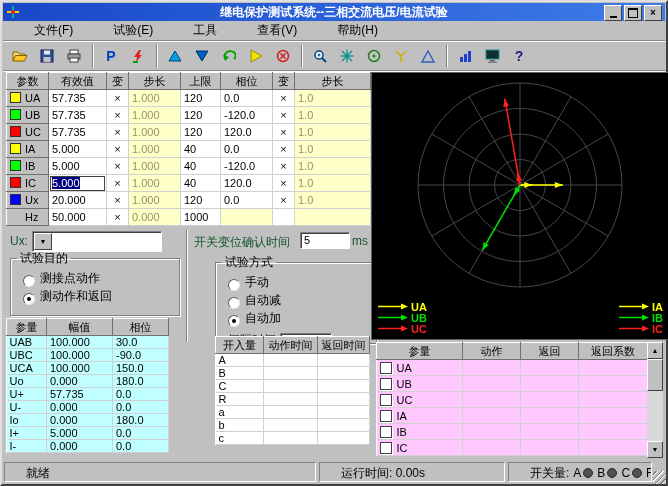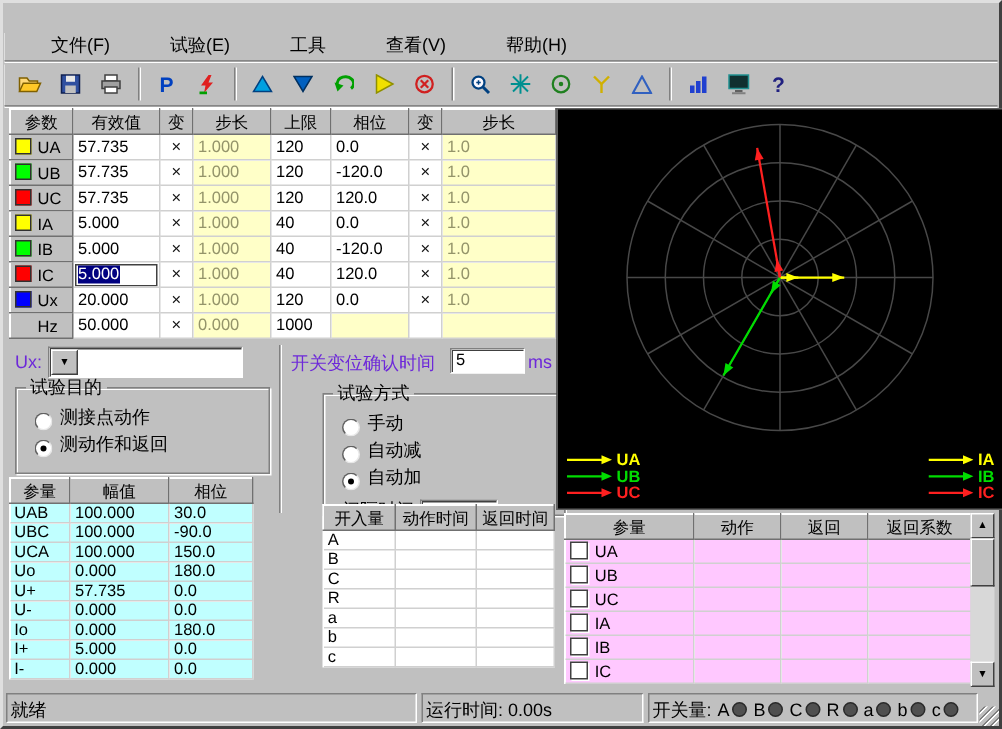--- a/index.html
+++ b/index.html
@@ -34,21 +34,21 @@
   #param-table{position:absolute;left:4px;top:70px;}
   .c-name{background:#c0c0c0;border:1px solid;border-color:#fff #707070 #707070 #fff !important;}
   .swatch{display:inline-block;width:9px;height:9px;border:1px solid #303030;margin-right:4px;vertical-align:-1px;}
   .c-x{text-align:center;color:#101010;}
   .c-step{background:#ffffc8;color:#94946a;}
   .c-val{color:#000;}
   td.editing{padding:0 1px;}
   .editwrap{height:13px;border:1px solid #404040;background:#fff;display:flex;align-items:center;padding:0 1px;}
   .seltext{background:#000080;color:#fff;}
   
-  .lbl{position:absolute;color:#6d28d9;}
+  .lbl{position:absolute;color:#14532d;}
   .combo{position:absolute;left:30px;top:229px;width:128px;height:19px;background:#fff;
     border:1px solid;border-color:#808080 #fff #fff #808080;box-shadow:inset 1px 1px 0 #404040;
     display:flex;align-items:center;}
   .combo-text{flex:1;padding-left:4px;font-size:12px;}
   .combo-btn{width:16px;height:15px;margin:1px;background:#c0c0c0;border:1px solid;border-color:#fff #404040 #404040 #fff;
     display:flex;align-items:center;justify-content:center;font-size:7px;}
   .inputbox{background:#fff;border:1px solid;border-color:#808080 #fff #fff #808080;box-shadow:inset 1px 1px 0 #404040;
     font-size:11px;padding:1px 3px;position:absolute;}
   .vdivider{position:absolute;left:184px;top:228px;height:112px;width:0;border-left:1px solid #808080;border-right:1px solid #fff;}
   
@@ -83,35 +83,54 @@
   .sthumb{height:30px;background:#c0c0c0;border:1px solid;border-color:#fff #404040 #404040 #fff;}
   
   #phasor{position:absolute;left:369px;top:70px;width:296px;height:266px;background:#000;border:1px solid #606060;}
   .legend{position:absolute;bottom:5px;}
   #phasor-legend-left{left:6px;}
   #phasor-legend-right{right:5px;}
   .leg-row{display:flex;align-items:center;gap:3px;height:11px;font-size:11px;font-weight:bold;}
   #phasor-legend-right .leg-row{justify-content:flex-end;}
   
   .statusbar{position:absolute;left:2px;bottom:2px;right:2px;height:20px;display:flex;gap:3px;align-items:stretch;}
-  .spanel{border:1px solid;border-color:#808080 #fff #fff #808080;padding:2px 2px;font-size:12px;white-space:nowrap;overflow:hidden;}
+  .spanel{border:1px solid;border-color:#808080 #fff #fff #808080;padding:2px 21px;font-size:12px;white-space:nowrap;overflow:hidden;}
   .sp1{flex:0 0 268px;}
   .sp2{flex:0 0 142px;}
   .sp3{flex:1;margin-right:12px;}
   .sw-name{margin-left:4px;}
   .sw-dot{display:inline-block;width:8px;height:8px;border-radius:50%;background:#505050;border:1px solid #2a2a2a;
     margin-left:2px;vertical-align:-1px;}
   .grip{position:absolute;right:0;bottom:0;width:13px;height:13px;
     background:repeating-linear-gradient(135deg,#c0c0c0 0 2px,#808080 2px 3px,#fff 3px 4px);}
 </style>
 </head>
 <body>
 
 <div class="window">
 
+  <div class="titlebar">
+    <svg class="appicon" viewBox="0 0 14 14">
+      <rect x="6" y="1" width="2" height="12" fill="#00b0b0"></rect>
+      <rect x="1" y="6" width="12" height="2" fill="#f0d000"></rect>
+      <circle cx="7" cy="7" r="2" fill="#e02020"></circle>
+    </svg>
+    <div class="apptitle">继电保护测试系统--三相交流电压/电流试验</div>
+    <div class="winbtns">
+      <div class="wbtn">
+          <span class="glyph-min"></span>
+        </div>
+      <div class="wbtn">
+          <span class="glyph-max"></span>
+        </div>
+      <div class="wbtn">
+          <span>×</span>
+        </div>
+    </div>
+  </div>
 
   <div class="menubar">
     <span class="menuitem">文件(F)</span>
     <span class="menuitem">试验(E)</span>
     <span class="menuitem">工具</span>
     <span class="menuitem">查看(V)</span>
     <span class="menuitem">帮助(H)</span>
   </div>
 
   <div class="toolbar">

